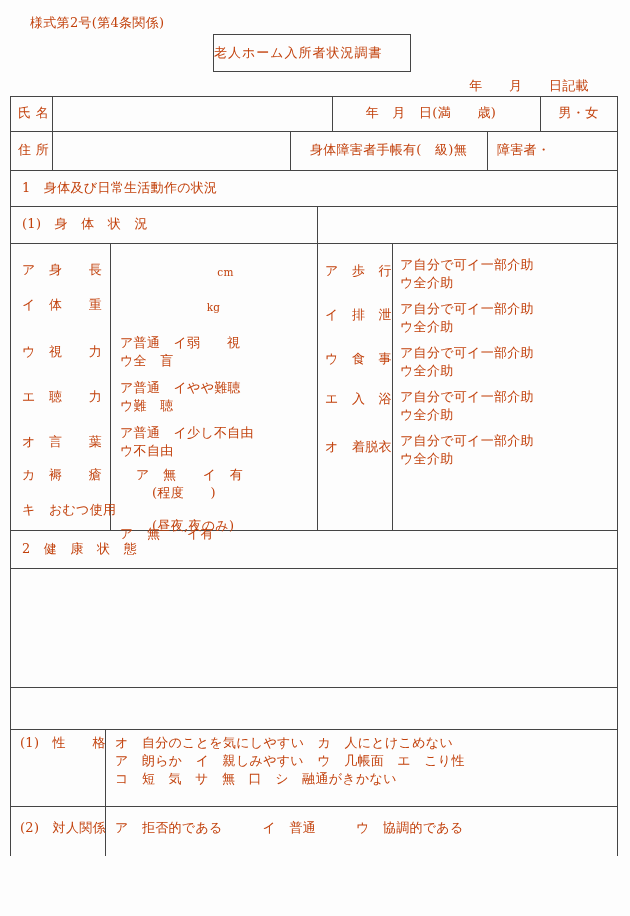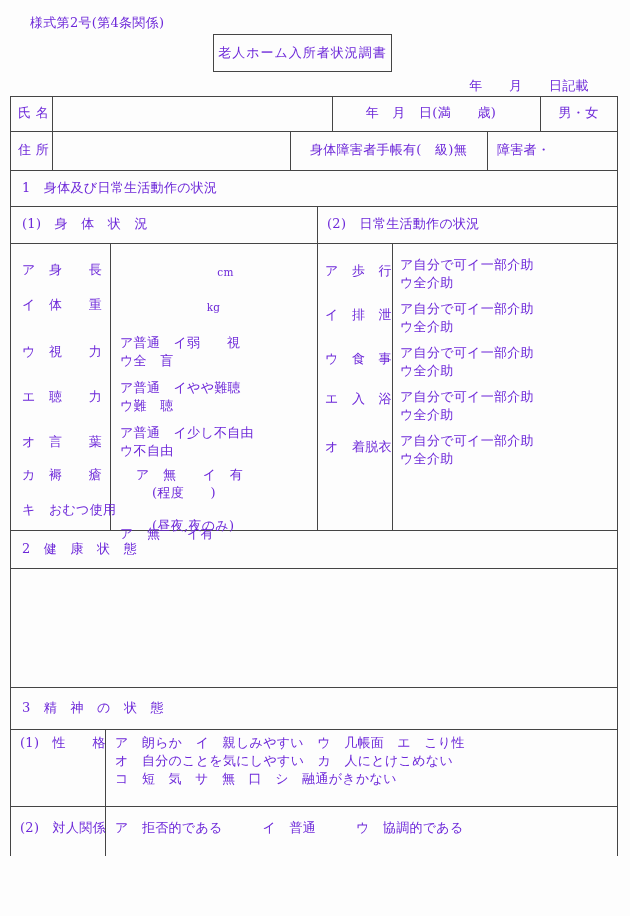--- a/index.html
+++ b/index.html
@@ -1,29 +1,29 @@
 <!DOCTYPE html>
 <html><head>
 <meta charset="utf-8">
 <style>
   html,body{margin:0;padding:0;background:#ffffff;}
   .page{
     position:relative;width:630px;height:916px;background:#fdfdfd;
-    font-family:"DejaVu Serif","Liberation Serif",serif;color:#6d28d9;
+    font-family:"DejaVu Serif","Liberation Serif",serif;color:#c2410c;
     overflow:hidden;
   }
   .hl{position:absolute;height:1px;background:#454545;}
   .vl{position:absolute;width:1px;background:#454545;}
   .t{position:absolute;font-size:13px;line-height:18px;white-space:pre;letter-spacing:.3px;}
   .c{text-align:center;}
   .r{text-align:center;}
   .sm{font-size:10.5px;}
   .titlebox{
-    position:absolute;left:213px;top:34px;width:179px;height:38px;
-    border:1px solid #454545;display:flex;align-items:center;justify-content:center;
+    position:absolute;left:213px;top:34px;width:198px;height:38px;
+    border:1px solid #454545;display:flex;align-items:center;
     box-sizing:border-box;
   }
   .blank{position:absolute;}
 </style>
 </head>
 <body>
 
 <div class="page">
 
   <div class="t" style="left:30px;top:14px;">様式第2号(第4条関係)</div>
@@ -60,21 +60,20 @@
   <div class="t r" style="left:332px;top:104px;width:198px;">年　月　日(満　　歳)</div>
   <div class="t c" style="left:540px;top:104px;width:77px;">男・女</div>
 
   <div class="t" style="left:18px;top:141px;">住 所</div>
   <div class="blank" style="left:53px;top:132px;width:236px;height:37px;"></div>
   <div class="t c" style="left:290px;top:141px;width:197px;">身体障害者手帳有(　級)無</div>
   <div class="t" style="left:497px;top:141px;">障害者・</div>
 
   <div class="t" style="left:22px;top:179px;">1　身体及び日常生活動作の状況</div>
   <div class="t" style="left:22px;top:215px;">(1)　身　体　状　況</div>
-  <div class="t" style="left:327px;top:215px;">(2)　日常生活動作の状況</div>
 
   <div class="t" style="left:22px;top:261px;">ア　身　　長</div>
   <div class="t c sm" style="left:110px;top:263px;width:207px;padding-left:12px;">cm</div>
 
   <div class="t" style="left:22px;top:296px;">イ　体　　重</div>
   <div class="t c sm" style="left:110px;top:298px;width:207px;">kg</div>
 
   <div class="t" style="left:22px;top:343px;">ウ　視　　力</div>
   <div class="t" style="left:120px;top:334px;"><div class="ln">ア普通　イ弱　　視</div><div class="ln">ウ全　盲</div></div>
 
@@ -103,21 +102,20 @@
 
   <div class="t" style="left:325px;top:390px;">エ　入　浴</div>
   <div class="t" style="left:400px;top:388px;"><div class="ln">ア自分で可イ一部介助</div><div class="ln">ウ全介助</div></div>
 
   <div class="t" style="left:325px;top:438px;">オ　着脱衣</div>
   <div class="t" style="left:400px;top:432px;"><div class="ln">ア自分で可イ一部介助</div><div class="ln">ウ全介助</div></div>
 
   <div class="t" style="left:22px;top:540px;">2　健　康　状　態</div>
   <div class="blank" style="left:11px;top:569px;width:606px;height:118px;"></div>
 
-  <div class="t" style="left:22px;top:699px;">3　精　神　の　状　態</div>
 
   <div class="t" style="left:20px;top:734px;">(1)　性　　格</div>
-  <div class="t" style="left:115px;top:734px;"><div class="ln">ア　朗らか　イ　親しみやすい　ウ　几帳面　エ　こり性</div><div class="ln">オ　自分のことを気にしやすい　カ　人にとけこめない</div><div class="ln">コ　短　気　サ　無　口　シ　融通がきかない</div></div>
+  <div class="t" style="left:115px;top:734px;"><div class="ln">オ　自分のことを気にしやすい　カ　人にとけこめない</div><div class="ln">ア　朗らか　イ　親しみやすい　ウ　几帳面　エ　こり性</div><div class="ln">コ　短　気　サ　無　口　シ　融通がきかない</div></div>
 
   <div class="t" style="left:20px;top:819px;">(2)　対人関係</div>
   <div class="t" style="left:115px;top:819px;">ア　拒否的である　　　イ　普通　　　ウ　協調的である</div>
 
 </div>
 
 </body></html>

